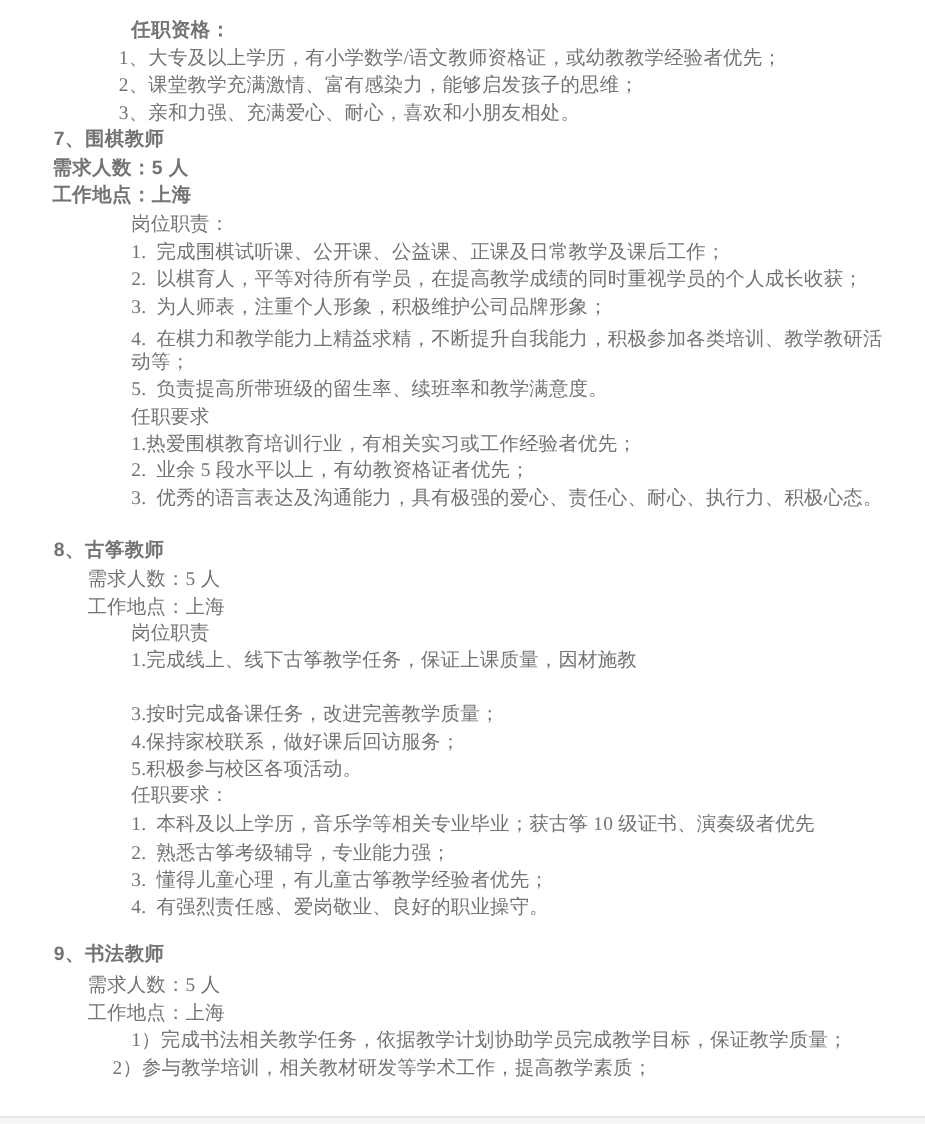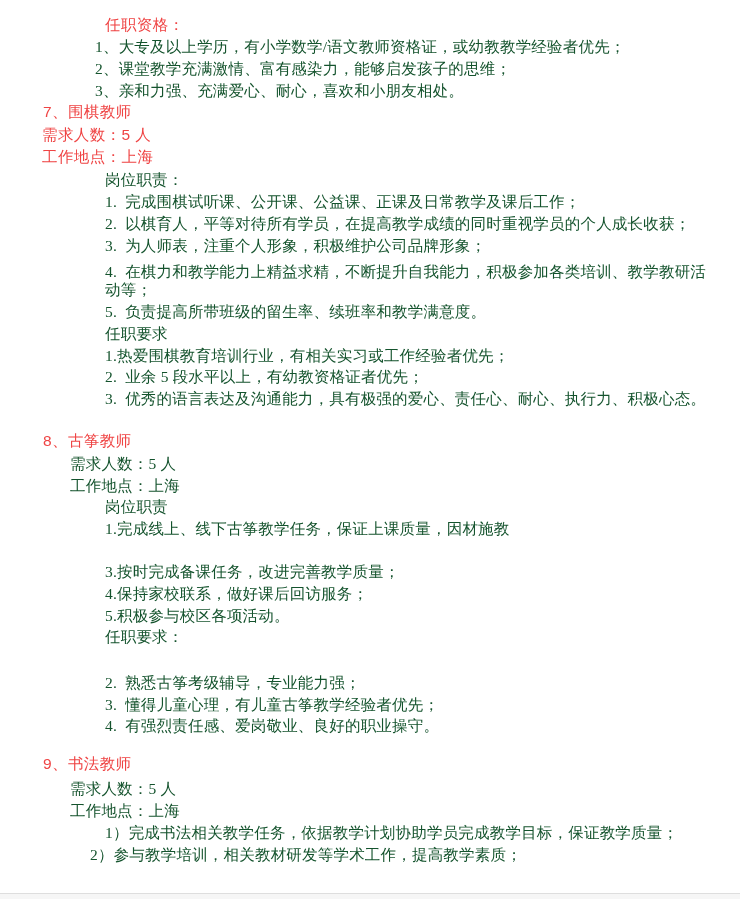--- a/index.html
+++ b/index.html
@@ -13,28 +13,28 @@
   }
   .page {
     position: absolute;
     inset: 0;
     background: #ffffff;
   }
   .ln {
     position: absolute;
     font-size: 15.5px;
     line-height: 18px;
-    color: #14532d;
+    color: #737373;
     white-space: pre;
     letter-spacing: 0.2px;
   }
   .hd {
     font-family: "Liberation Sans", "DejaVu Sans", sans-serif;
-    font-weight: normal;
-    color: #ef4444;
+    font-weight: bold;
+    color: #737373;
     letter-spacing: 0.4px;
   }
   .page-edge {
     position: absolute;
     left: 0;
     right: 0;
     top: 893px;
     height: 6px;
     background: #f6f6f6;
     border-top: 1px solid #dedede;
@@ -67,20 +67,21 @@
 
   <div class="ln hd" style="left:43px; top:432px">8、古筝教师</div>
   <div class="ln" style="left:70px;  top:455px">需求人数：5 人</div>
   <div class="ln" style="left:70px;  top:477px">工作地点：上海</div>
   <div class="ln" style="left:105px; top:498px">岗位职责</div>
   <div class="ln" style="left:105px; top:520px">1.完成线上、线下古筝教学任务，保证上课质量，因材施教</div>
   <div class="ln" style="left:105px; top:563px">3.按时完成备课任务，改进完善教学质量；</div>
   <div class="ln" style="left:105px; top:585px">4.保持家校联系，做好课后回访服务；</div>
   <div class="ln" style="left:105px; top:607px">5.积极参与校区各项活动。</div>
   <div class="ln" style="left:105px; top:628px">任职要求：</div>
+  <div class="ln" style="left:105px; top:651px">1.  本科及以上学历，音乐学等相关专业毕业；获古筝 10 级证书、演奏级者优先</div>
   <div class="ln" style="left:105px; top:674px">2.  熟悉古筝考级辅导，专业能力强；</div>
   <div class="ln" style="left:105px; top:696px">3.  懂得儿童心理，有儿童古筝教学经验者优先；</div>
   <div class="ln" style="left:105px; top:717px">4.  有强烈责任感、爱岗敬业、良好的职业操守。</div>
 
   <div class="ln hd" style="left:43px; top:755px">9、书法教师</div>
   <div class="ln" style="left:70px;  top:780px">需求人数：5 人</div>
   <div class="ln" style="left:70px;  top:802px">工作地点：上海</div>
   <div class="ln" style="left:105px; top:824px">1）完成书法相关教学任务，依据教学计划协助学员完成教学目标，保证教学质量；</div>
   <div class="ln" style="left:90px; top:846px">2）参与教学培训，相关教材研发等学术工作，提高教学素质；</div>
 

